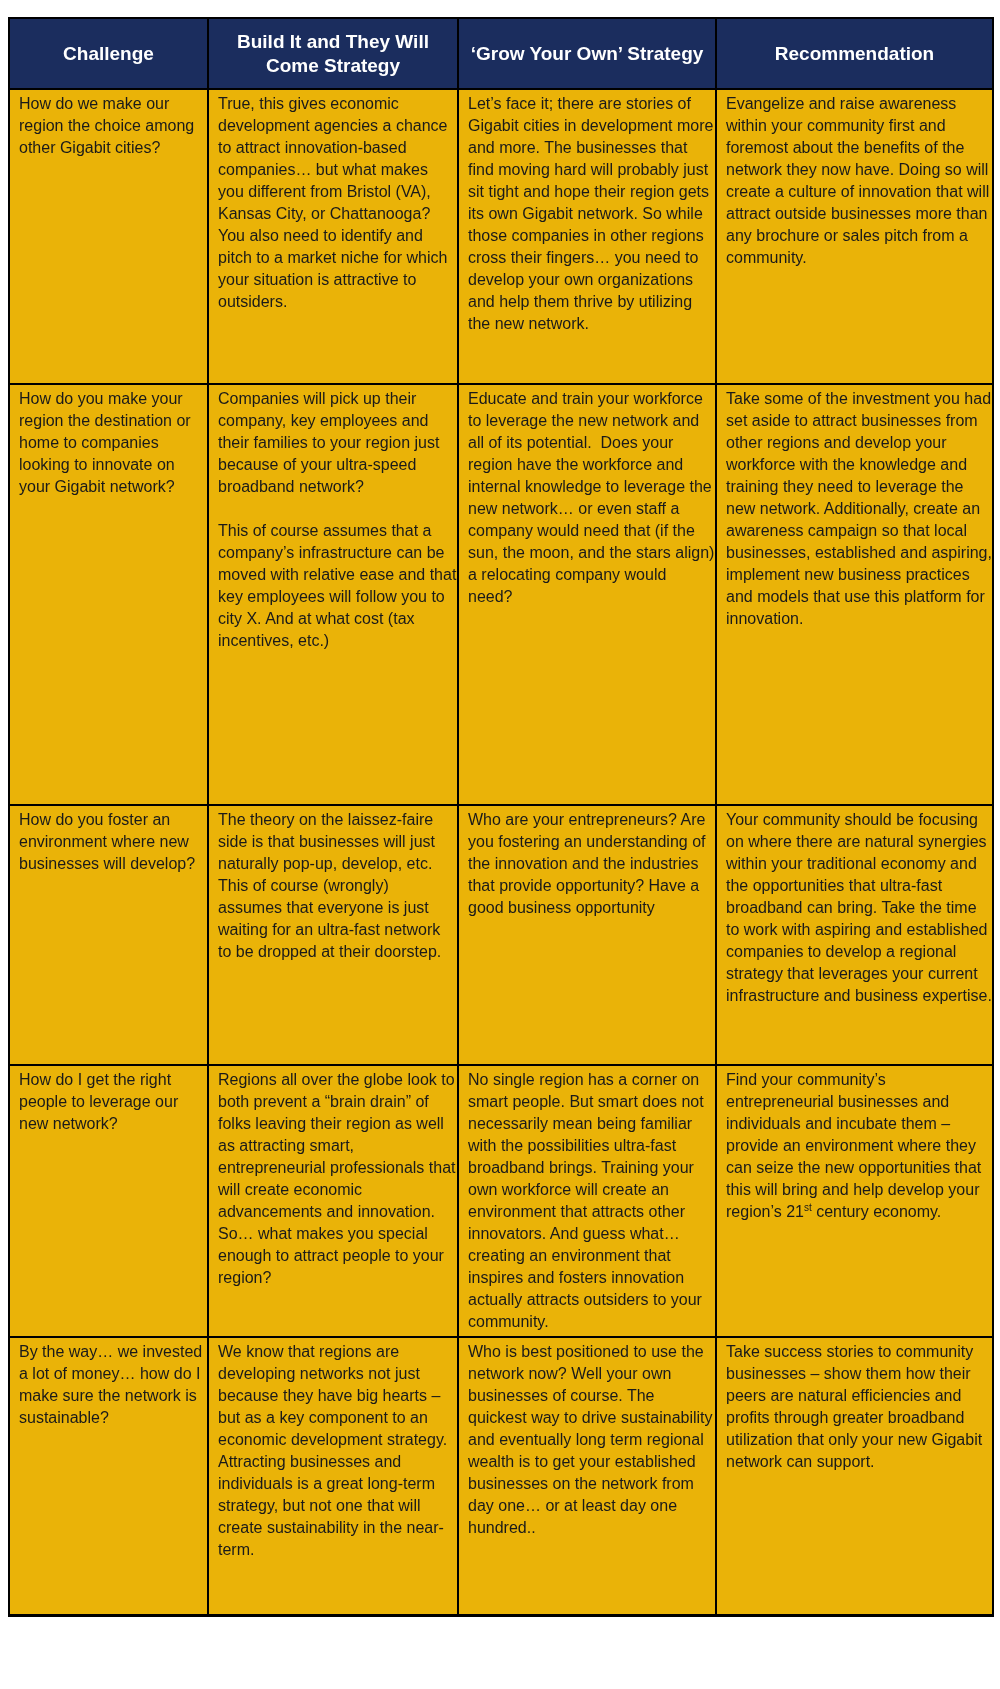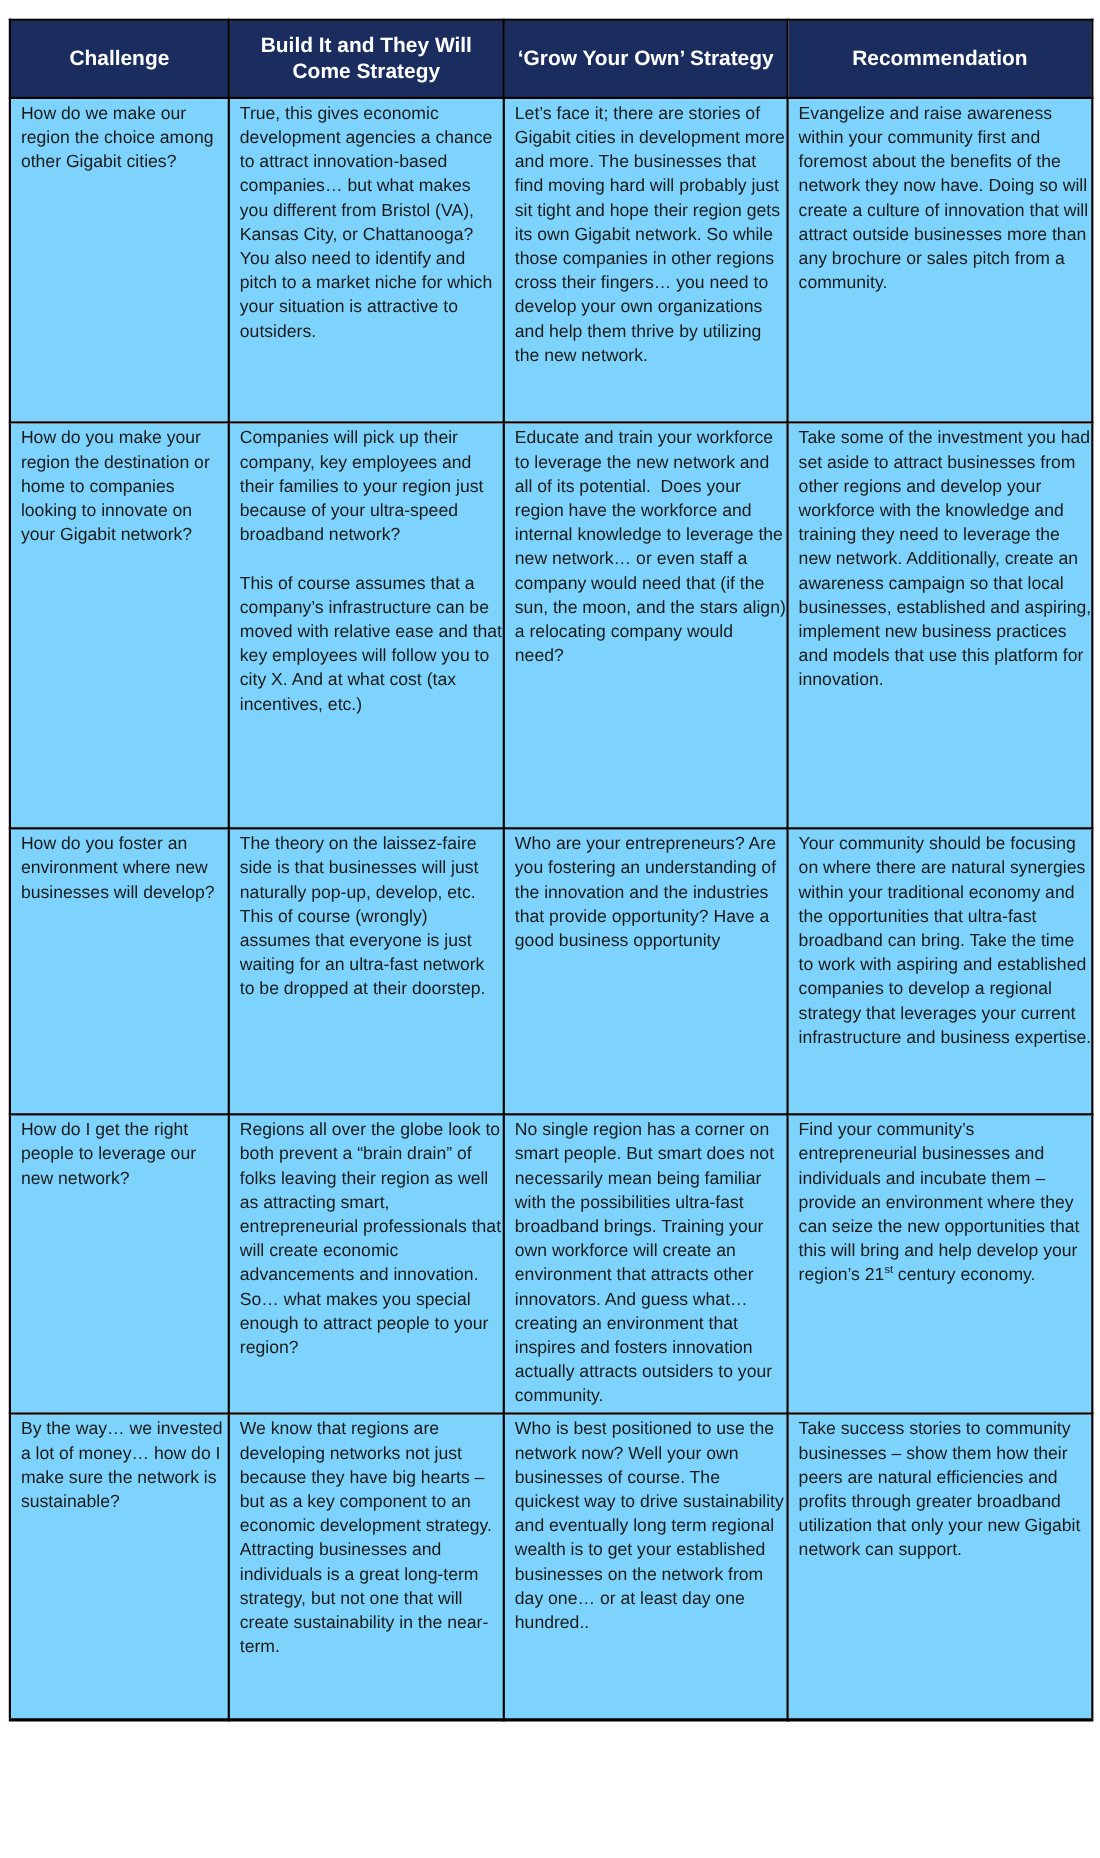--- a/index.html
+++ b/index.html
@@ -38,21 +38,21 @@
     font-weight: bold;
     text-align: center;
     vertical-align: middle;
     padding: 2px 10px;
   }
   td.cell {
     vertical-align: top;
     padding: 3px 0 3px 9px;
     font-size: 16px;
     line-height: 22px;
-    background: #7dd3fc;
+    background: #eab308;
   }
   .cell-text {
     white-space: pre-wrap;
     word-wrap: break-word;
   }
   sup {
     font-size: 10px;
     line-height: 0;
     vertical-align: super;
   }
@@ -84,21 +84,21 @@
         <td class="cell">
             <div class="cell-text">True, this gives economic development agencies a chance to attract innovation-based companies… but what makes you different from Bristol (VA), Kansas City, or Chattanooga? You also need to identify and pitch to a market niche for which your situation is attractive to outsiders.</div>
           </td>
         <td class="cell">
             <div class="cell-text">Let’s face it; there are stories of Gigabit cities in development more and more. The businesses that find moving hard will probably just sit tight and hope their region gets its own Gigabit network. So while those companies in other regions cross their fingers… you need to develop your own organizations and help them thrive by utilizing the new network.</div>
           </td>
         <td class="cell">
             <div class="cell-text">Evangelize and raise awareness within your community first and foremost about the benefits of the network they now have. Doing so will create a culture of innovation that will attract outside businesses more than any brochure or sales pitch from a community.</div>
           </td>
       </tr>
-      <tr style="height:369px">
+      <tr style="height:421px">
         <td class="cell">
             <div class="cell-text">How do you make your region the destination or home to companies looking to innovate on your Gigabit network?</div>
           </td>
         <td class="cell">
             <div class="cell-text">Companies will pick up their company, key employees and their families to your region just because of your ultra-speed broadband network?
 
 This of course assumes that a company’s infrastructure can be moved with relative ease and that key employees will follow you to city X. And at what cost (tax incentives, etc.)</div>
           </td>
         <td class="cell">
             <div class="cell-text">Educate and train your workforce to leverage the new network and all of its potential.  Does your region have the workforce and internal knowledge to leverage the new network… or even staff a company would need that (if the sun, the moon, and the stars align) a relocating company would need?</div>

